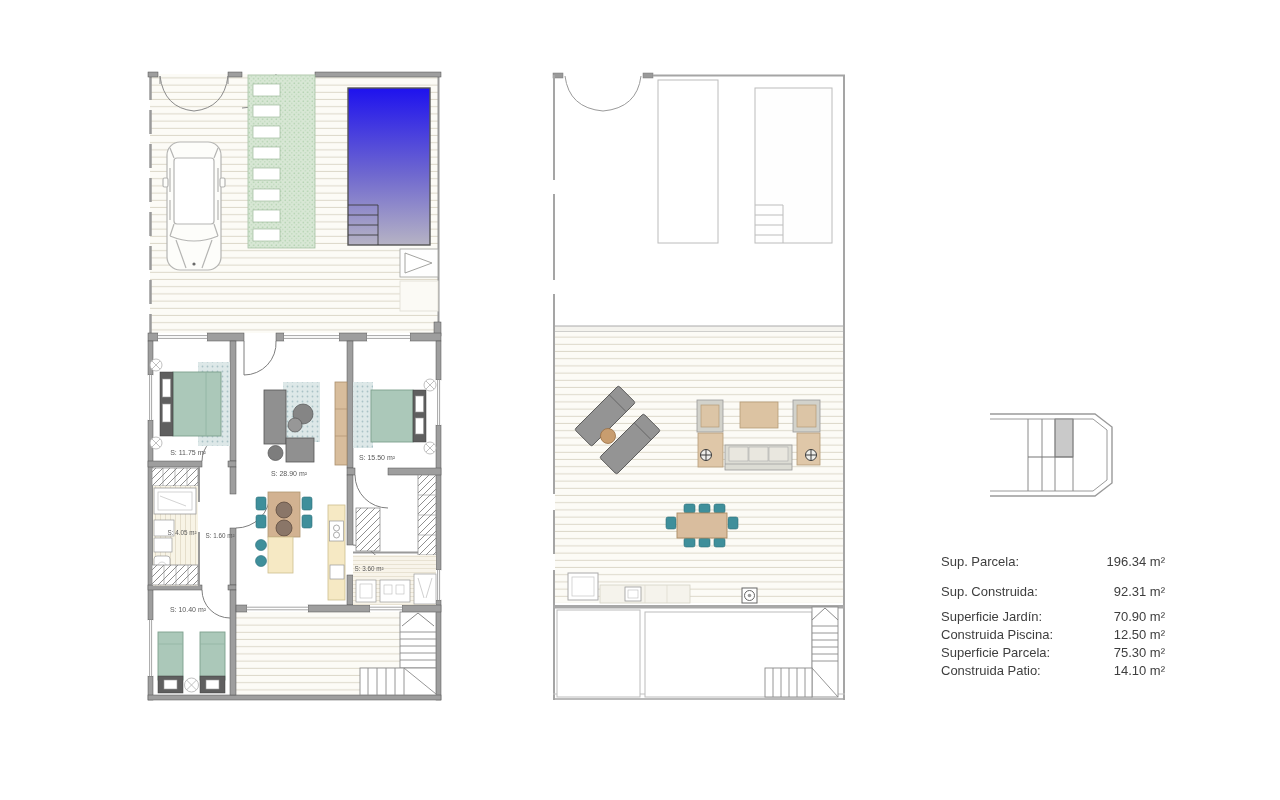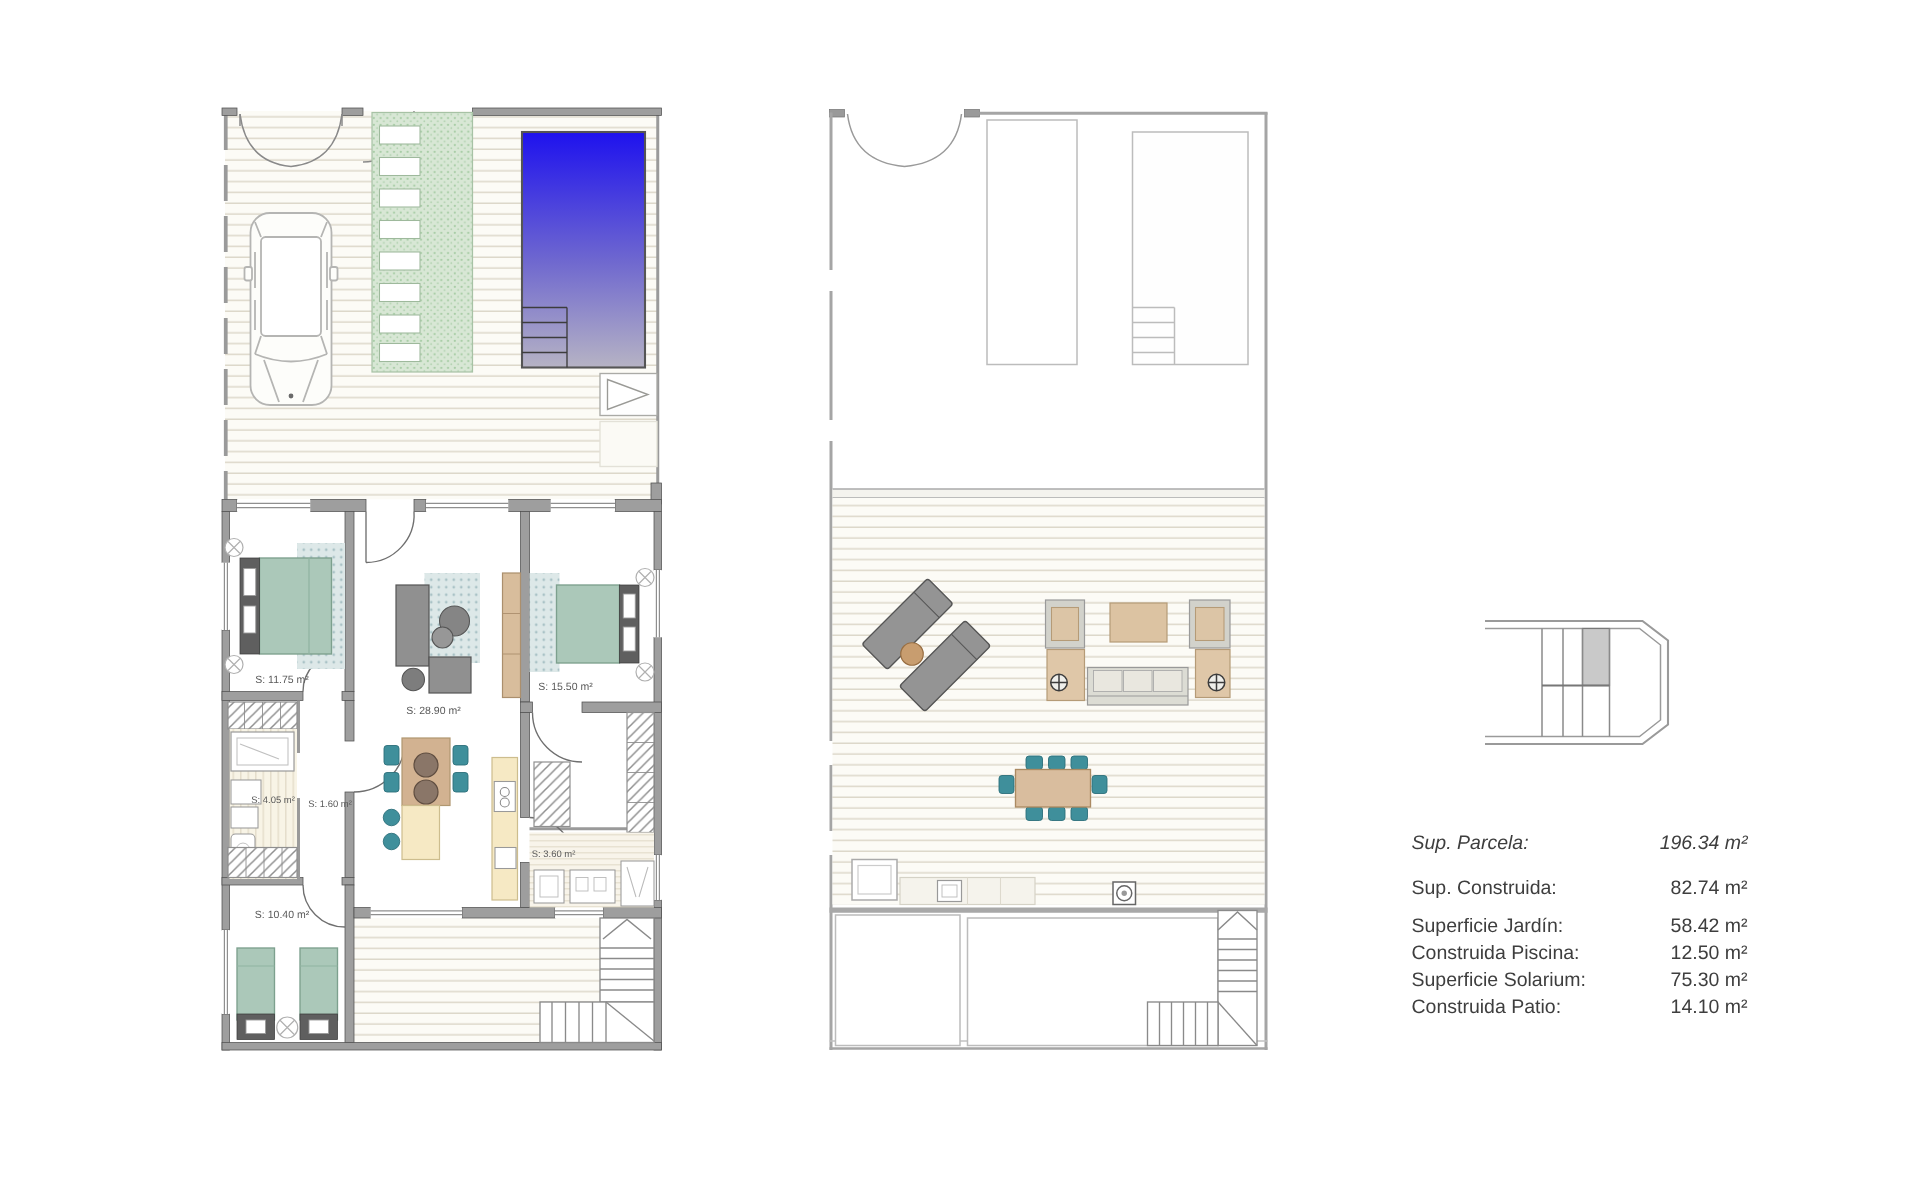--- a/index.html
+++ b/index.html
@@ -4,21 +4,21 @@
 <style>
   html,body{margin:0;padding:0;}
   body{width:1280px;height:800px;background:#ffffff;font-family:"Liberation Sans",sans-serif;overflow:hidden;}
   .canvas{position:relative;width:1280px;height:800px;background:#fff;}
   .plan{position:absolute;}
   #ground-plan{left:140px;top:64px;}
   #solarium-plan{left:545px;top:64px;}
   #stair-detail{left:985px;top:405px;}
   .summary{position:absolute;left:941px;top:553px;width:224px;color:#3e3e3e;font-size:13px;line-height:17px;}
   .srow{display:flex;justify-content:space-between;margin-bottom:1px;}
-  .srow.gap-lg{margin-bottom:13px;font-style:italic;}
+  .srow.gap-lg{margin-bottom:13px;}
   .srow.gap-md{margin-bottom:8px;gap:15px;}
   .slabel{text-align:left;}
   .svalue{text-align:right;}
   .rlabel{font-size:7px;fill:#595959;font-family:"Liberation Sans",sans-serif;}
   .rlabel.small{font-size:6.3px;}
   text{user-select:none;}
 </style>
 </head>
 <body>
 
@@ -497,32 +497,32 @@
     </g>
   </svg>
 
   <div class="summary">
     <div class="srow gap-lg">
       <span class="slabel">Sup. Parcela:</span>
       <span class="svalue">196.34 m²</span>
     </div>
     <div class="srow gap-md">
       <span class="slabel">Sup. Construida:</span>
-      <span class="svalue">82.74 m²</span>
+      <span class="svalue">92.31 m²</span>
     </div>
     <div class="srow">
       <span class="slabel">Superficie Jardín:</span>
-      <span class="svalue">58.42 m²</span>
+      <span class="svalue">70.90 m²</span>
     </div>
     <div class="srow">
       <span class="slabel">Construida Piscina:</span>
       <span class="svalue">12.50 m²</span>
     </div>
     <div class="srow">
-      <span class="slabel">Superficie Solarium:</span>
+      <span class="slabel">Superficie Parcela:</span>
       <span class="svalue">75.30 m²</span>
     </div>
     <div class="srow">
       <span class="slabel">Construida Patio:</span>
       <span class="svalue">14.10 m²</span>
     </div>
   </div>
 
 </div>
 

